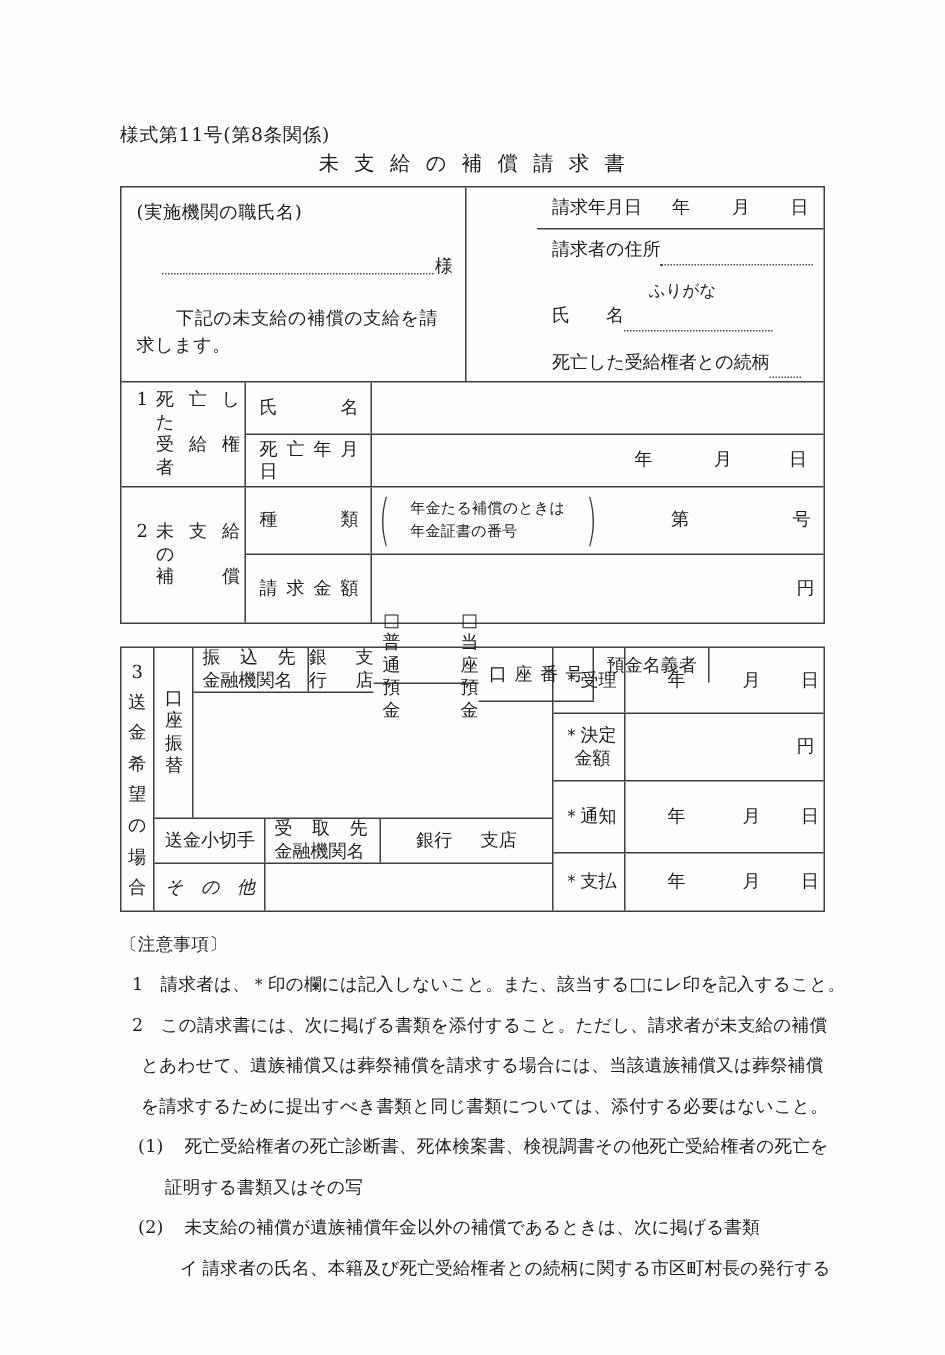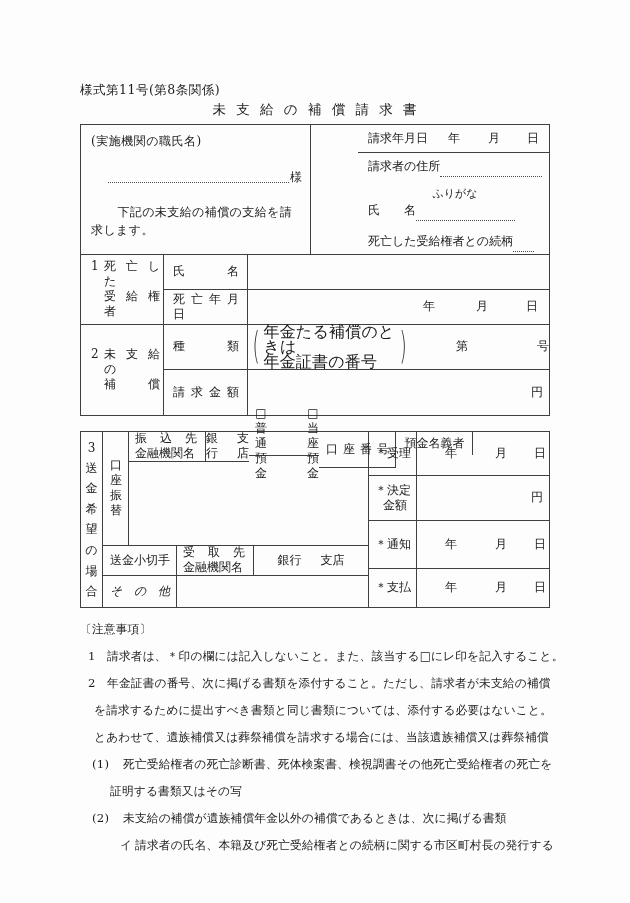--- a/index.html
+++ b/index.html
@@ -85,21 +85,21 @@
   .ymd-t2 span:nth-child(2){margin-left:38px;}
   .ymd-t2 span:nth-child(3){margin-left:27px;}
   .yen-cell{display:flex;justify-content:flex-end;align-items:center;flex:1;padding-right:6px;}
   
   .type-content{flex:1;display:flex;align-items:center;padding-left:1px;}
   .paren{
     font-family:"DejaVu Sans","Liberation Sans",sans-serif;
     font-size:37px;font-weight:200;line-height:1;
     transform:scaleX(.5);color:#333;
   }
-  .type-note{font-size:16px;line-height:15px;margin:0 0;letter-spacing:.2px;}
+  .type-note{font-size:10px;line-height:15px;margin:0 10px;letter-spacing:.2px;}
   .dai{margin-left:46px;}
   .go{margin-left:69px;}
   
   .t2{margin-top:15px;height:177px;display:flex;}
   .t2-vert{width:22px;border-right:1px solid var(--line);display:flex;flex-direction:column;align-items:center;padding-top:6px;}
   .vert-num{height:20px;line-height:20px;}
   .vert-chars{width:13px;word-break:break-all;line-height:20.6px;text-align:center;}
   .t2-left{width:266px;border-right:1px solid var(--line);display:flex;flex-direction:column;}
   .t2l-top{display:flex;border-bottom:1px solid var(--line);height:114px;}
   .koza-cell{width:74px;border-right:1px solid var(--line);display:flex;align-items:center;}
@@ -349,27 +349,27 @@
   </div>
 
   <div class="notes">
     <div class="nl">〔注意事項〕</div>
     <div class="nl ml8">
       <span class="nn nn-w19">1</span>
         <span>請求者は、＊印の欄には記入しないこと。また、該当する□にレ印を記入すること。</span>
     </div>
     <div class="nl ml8">
       <span class="nn nn-w19">2</span>
-        <span>年金証書の番号、次に掲げる書類を添付すること。ただし、請求者が未支給の補償</span>
+        <span>この請求書には、次に掲げる書類を添付すること。ただし、請求者が未支給の補償</span>
+    </div>
+    <div class="nl ml14">
+      <span>とあわせて、遺族補償又は葬祭補償を請求する場合には、当該遺族補償又は葬祭補償</span>
     </div>
     <div class="nl ml14">
       <span>を請求するために提出すべき書類と同じ書類については、添付する必要はないこと。</span>
-    </div>
-    <div class="nl ml14">
-      <span>とあわせて、遺族補償又は葬祭補償を請求する場合には、当該遺族補償又は葬祭補償</span>
     </div>
     <div class="nl ml12">
       <span class="nn nn-w31">(1)</span>
         <span>死亡受給権者の死亡診断書、死体検案書、検視調書その他死亡受給権者の死亡を</span>
     </div>
     <div class="nl ml30">
       <span>証明する書類又はその写</span>
     </div>
     <div class="nl ml12">
       <span class="nn nn-w31">(2)</span>

